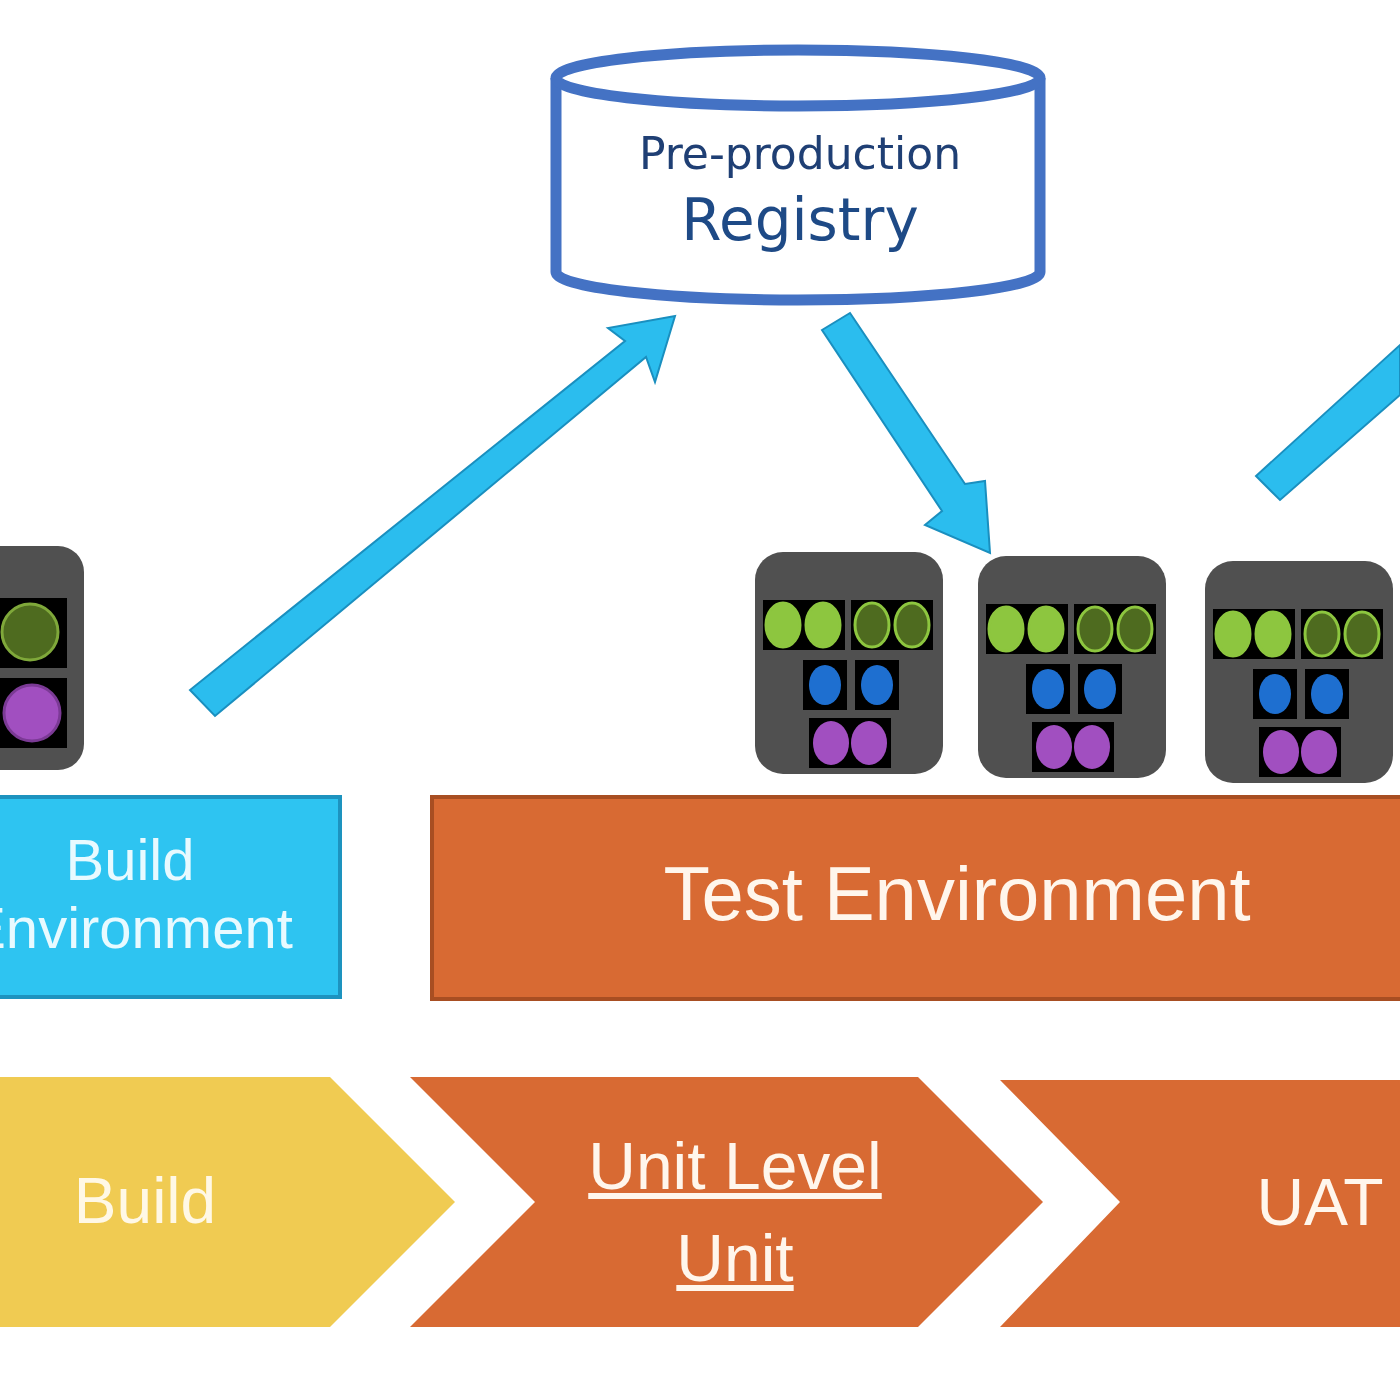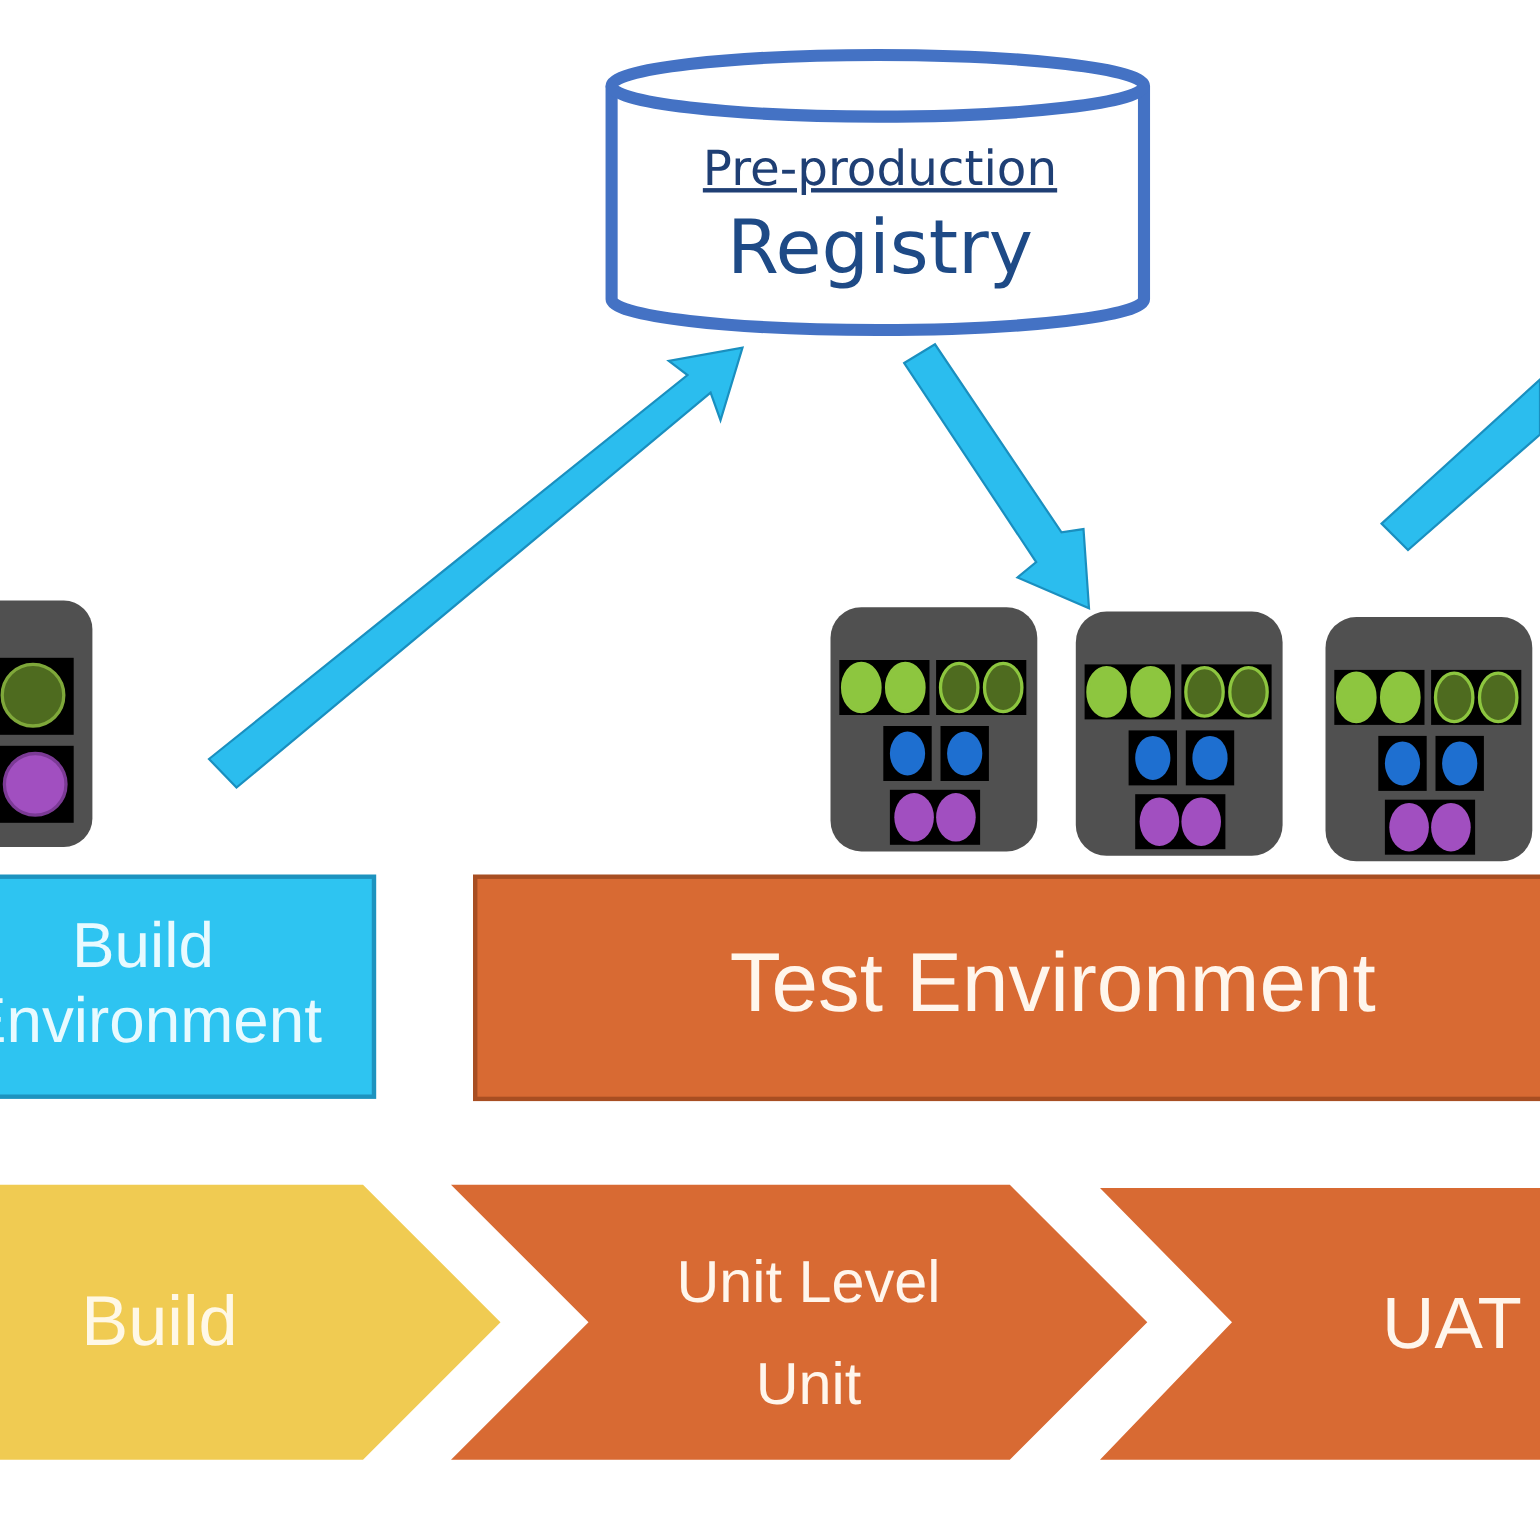--- a/index.html
+++ b/index.html
@@ -1,24 +1,24 @@
 <!DOCTYPE html>
 <html><head>
 <meta charset="utf-8">
 <style>
   html, body { margin: 0; padding: 0; background: #ffffff; }
   body { width: 1400px; height: 1400px; position: relative; overflow: hidden; font-family: "Liberation Sans", sans-serif; }
   #canvas { position: absolute; left: 0; top: 0; width: 1400px; height: 1400px; }
   .lbl { position: absolute; color: #ffffff; text-align: center; white-space: nowrap; }
-  .registry-sub { position: absolute; left: 560px; width: 480px; top: 128px; text-align: center; font-family: "DejaVu Sans", sans-serif; font-size: 44px; color: #1f3f74; text-decoration: underline; }
-  .registry-main { position: absolute; left: 560px; width: 480px; top: 186px; text-align: center; font-family: "DejaVu Sans", sans-serif; font-size: 68px; color: #1e4a86; }
+  .registry-sub { position: absolute; left: 560px; width: 480px; top: 128px; text-align: center; font-family: "DejaVu Sans", sans-serif; font-size: 44px; color: #1f3f74; }
+  .registry-main { position: absolute; left: 560px; width: 480px; top: 186px; text-align: center; font-family: "DejaVu Sans", sans-serif; font-size: 58px; color: #1e4a86; }
   .build-env { left: -80px; width: 420px; top: 826px; font-size: 58px; line-height: 68px; color: #e8faff; }
   .test-env { left: 432px; width: 1050px; top: 850px; font-size: 76px; color: #fff6ec; }
   .stage-build { left: 0px; width: 290px; top: 1164px; font-size: 64px; color: #fff8e6; }
-  .stage-unit { left: 540px; width: 390px; top: 1120px; font-size: 54px; line-height: 92px; color: #fff6ec; }
+  .stage-unit { left: 540px; width: 390px; top: 1120px; font-size: 66px; line-height: 92px; color: #fff6ec; text-decoration: underline; }
   .stage-uat { left: 1200px; width: 240px; top: 1164px; font-size: 66px; color: #fff6ec; }
 </style>
 </head>
 <body>
 
 <svg id="canvas" width="1400" height="1400" viewBox="0 0 1400 1400" xmlns="http://www.w3.org/2000/svg">
 
   <g>
     <path d="M556 78 L556 272 A242 28 0 0 0 1040 272 L1040 78" fill="#ffffff" stroke="#4472c4" stroke-width="11"></path>
     <ellipse cx="798" cy="78" rx="242" ry="28" fill="#ffffff" stroke="#4472c4" stroke-width="11"></ellipse>

